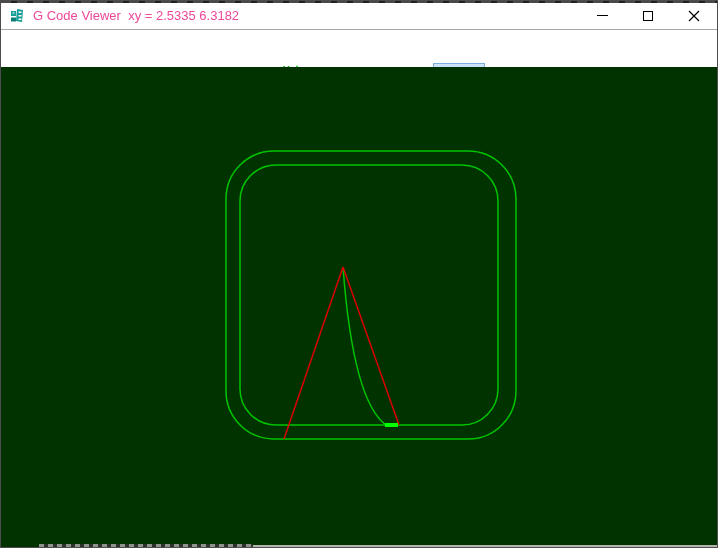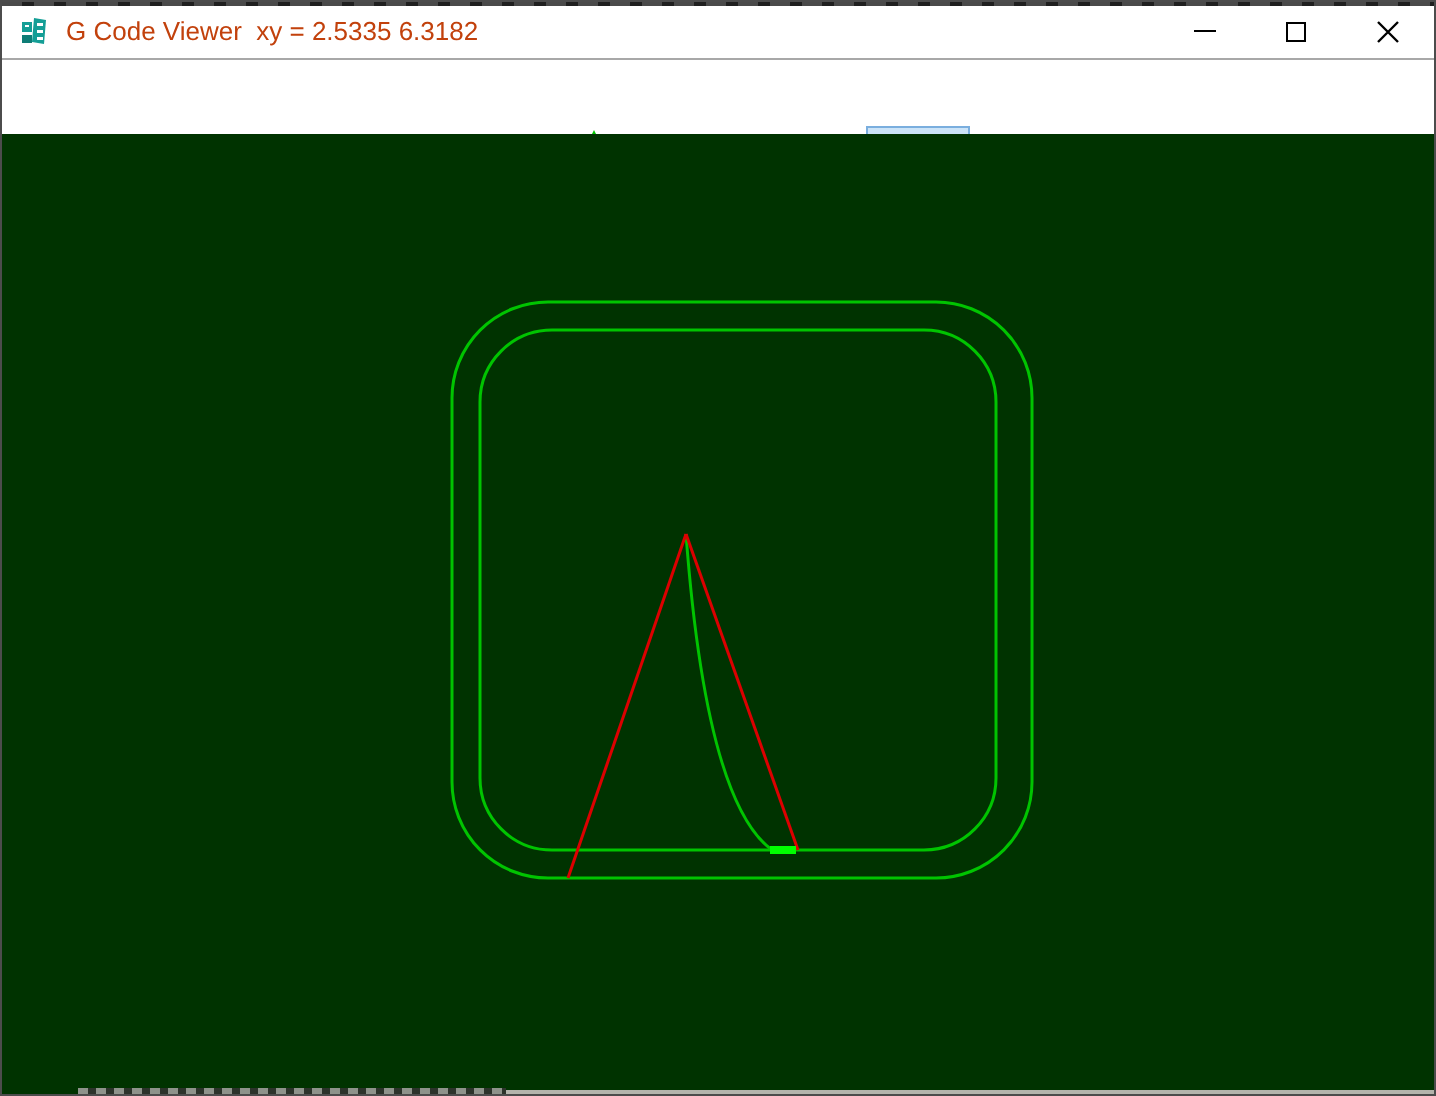--- a/index.html
+++ b/index.html
@@ -18,21 +18,21 @@
 
   
   .titlebar {
     position:absolute; top:0; left:0; right:0; height:29px;
     background:#ffffff; border-bottom:1px solid #a8a8a8;
     display:flex; align-items:center;
   }
   .app-icon { position:absolute; left:8px; top:7px; width:16px; height:16px; }
   .title-text {
     position:absolute; left:32px; top:0; line-height:29px;
-    font-size:13px; color:#c2410c; white-space:pre;
+    font-size:13px; color:#ec4899; white-space:pre;
   }
   .win-controls { position:absolute; right:0; top:0; height:29px; display:flex; }
   .ctrl { width:46px; height:29px; display:flex; align-items:center; justify-content:center; cursor:default; }
   .glyph-min { width:11px; height:0; border-top:1px solid #000; display:block; }
   .glyph-max { width:10px; height:10px; border:1px solid #000; display:block; }
 
   
   .toolbar {
     position:absolute; top:30px; left:0; right:0; height:36px;
     background:#ffffff;

